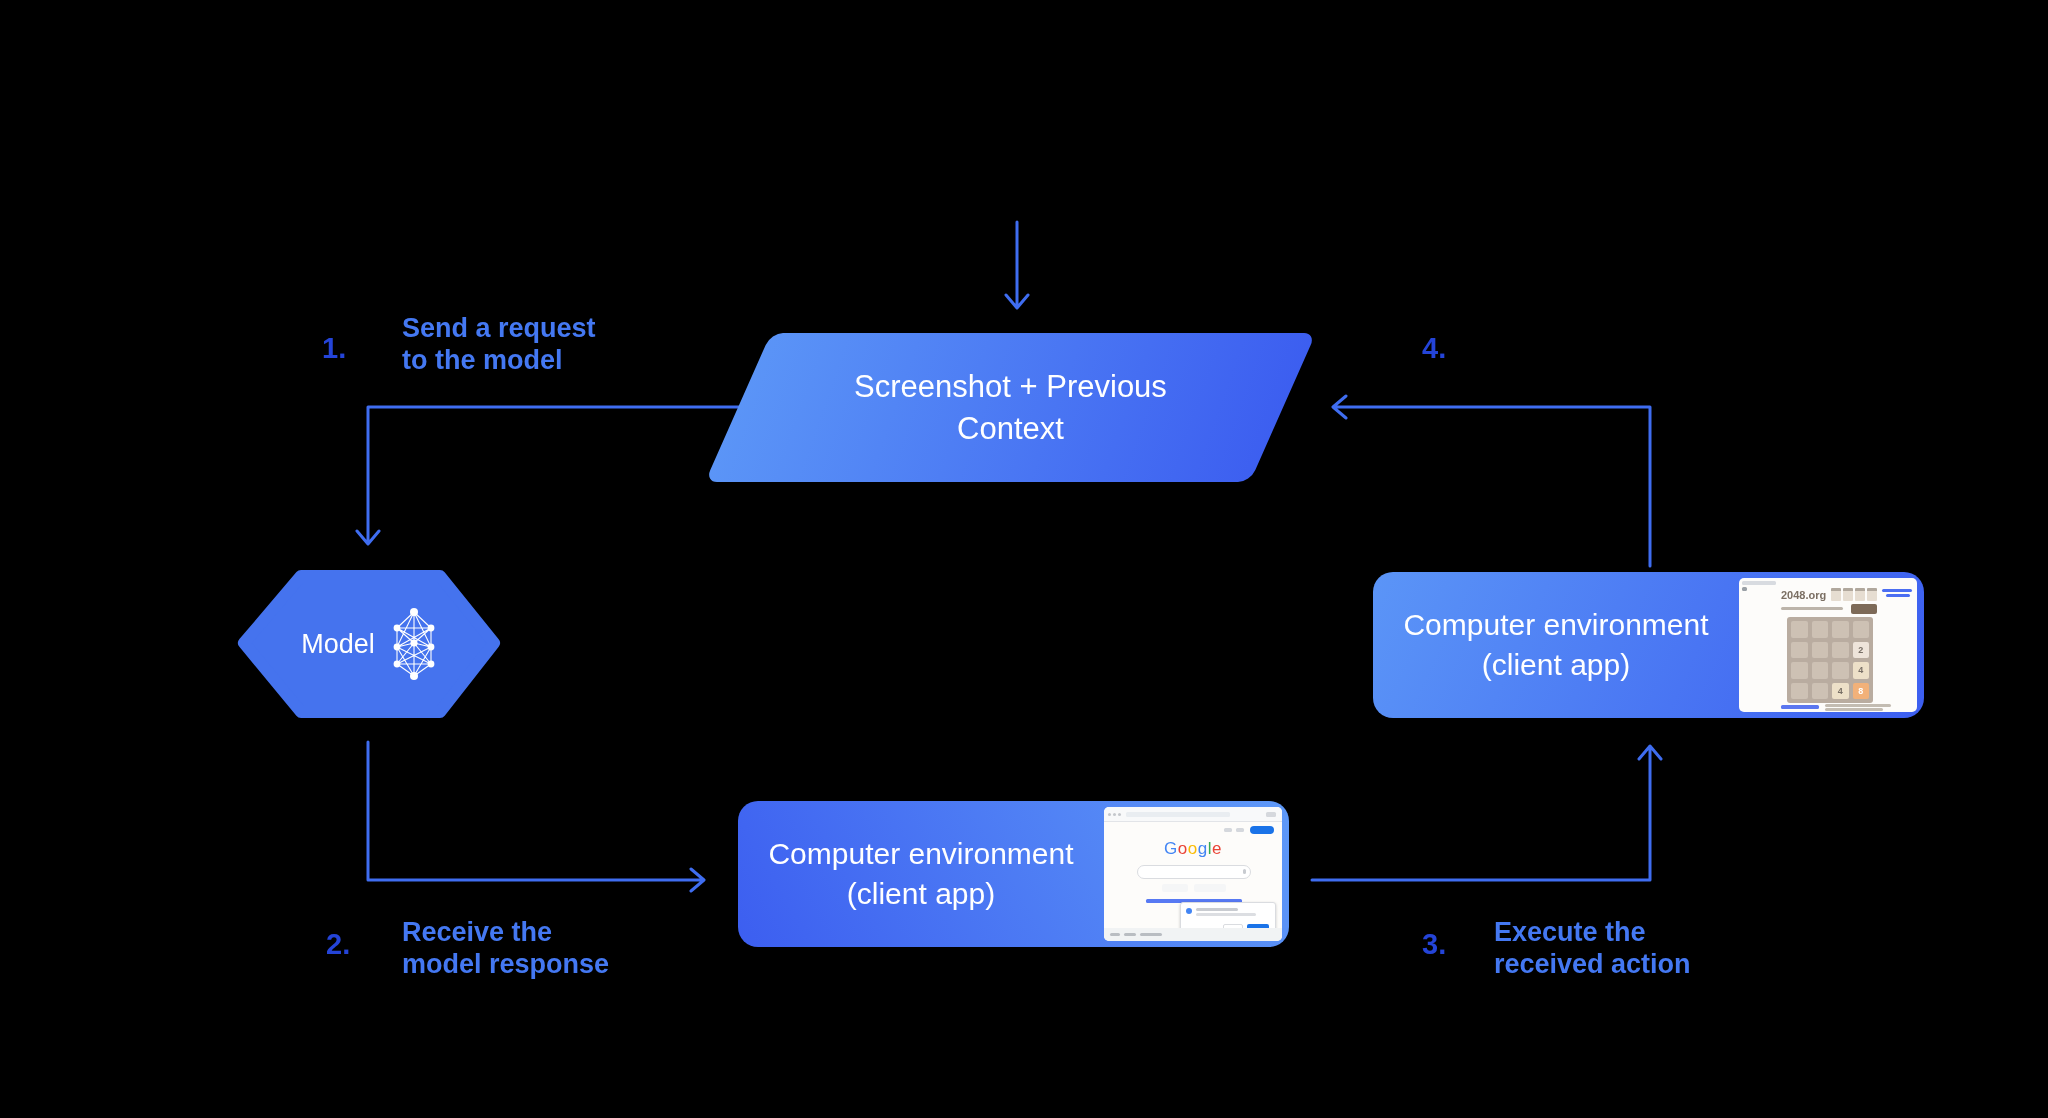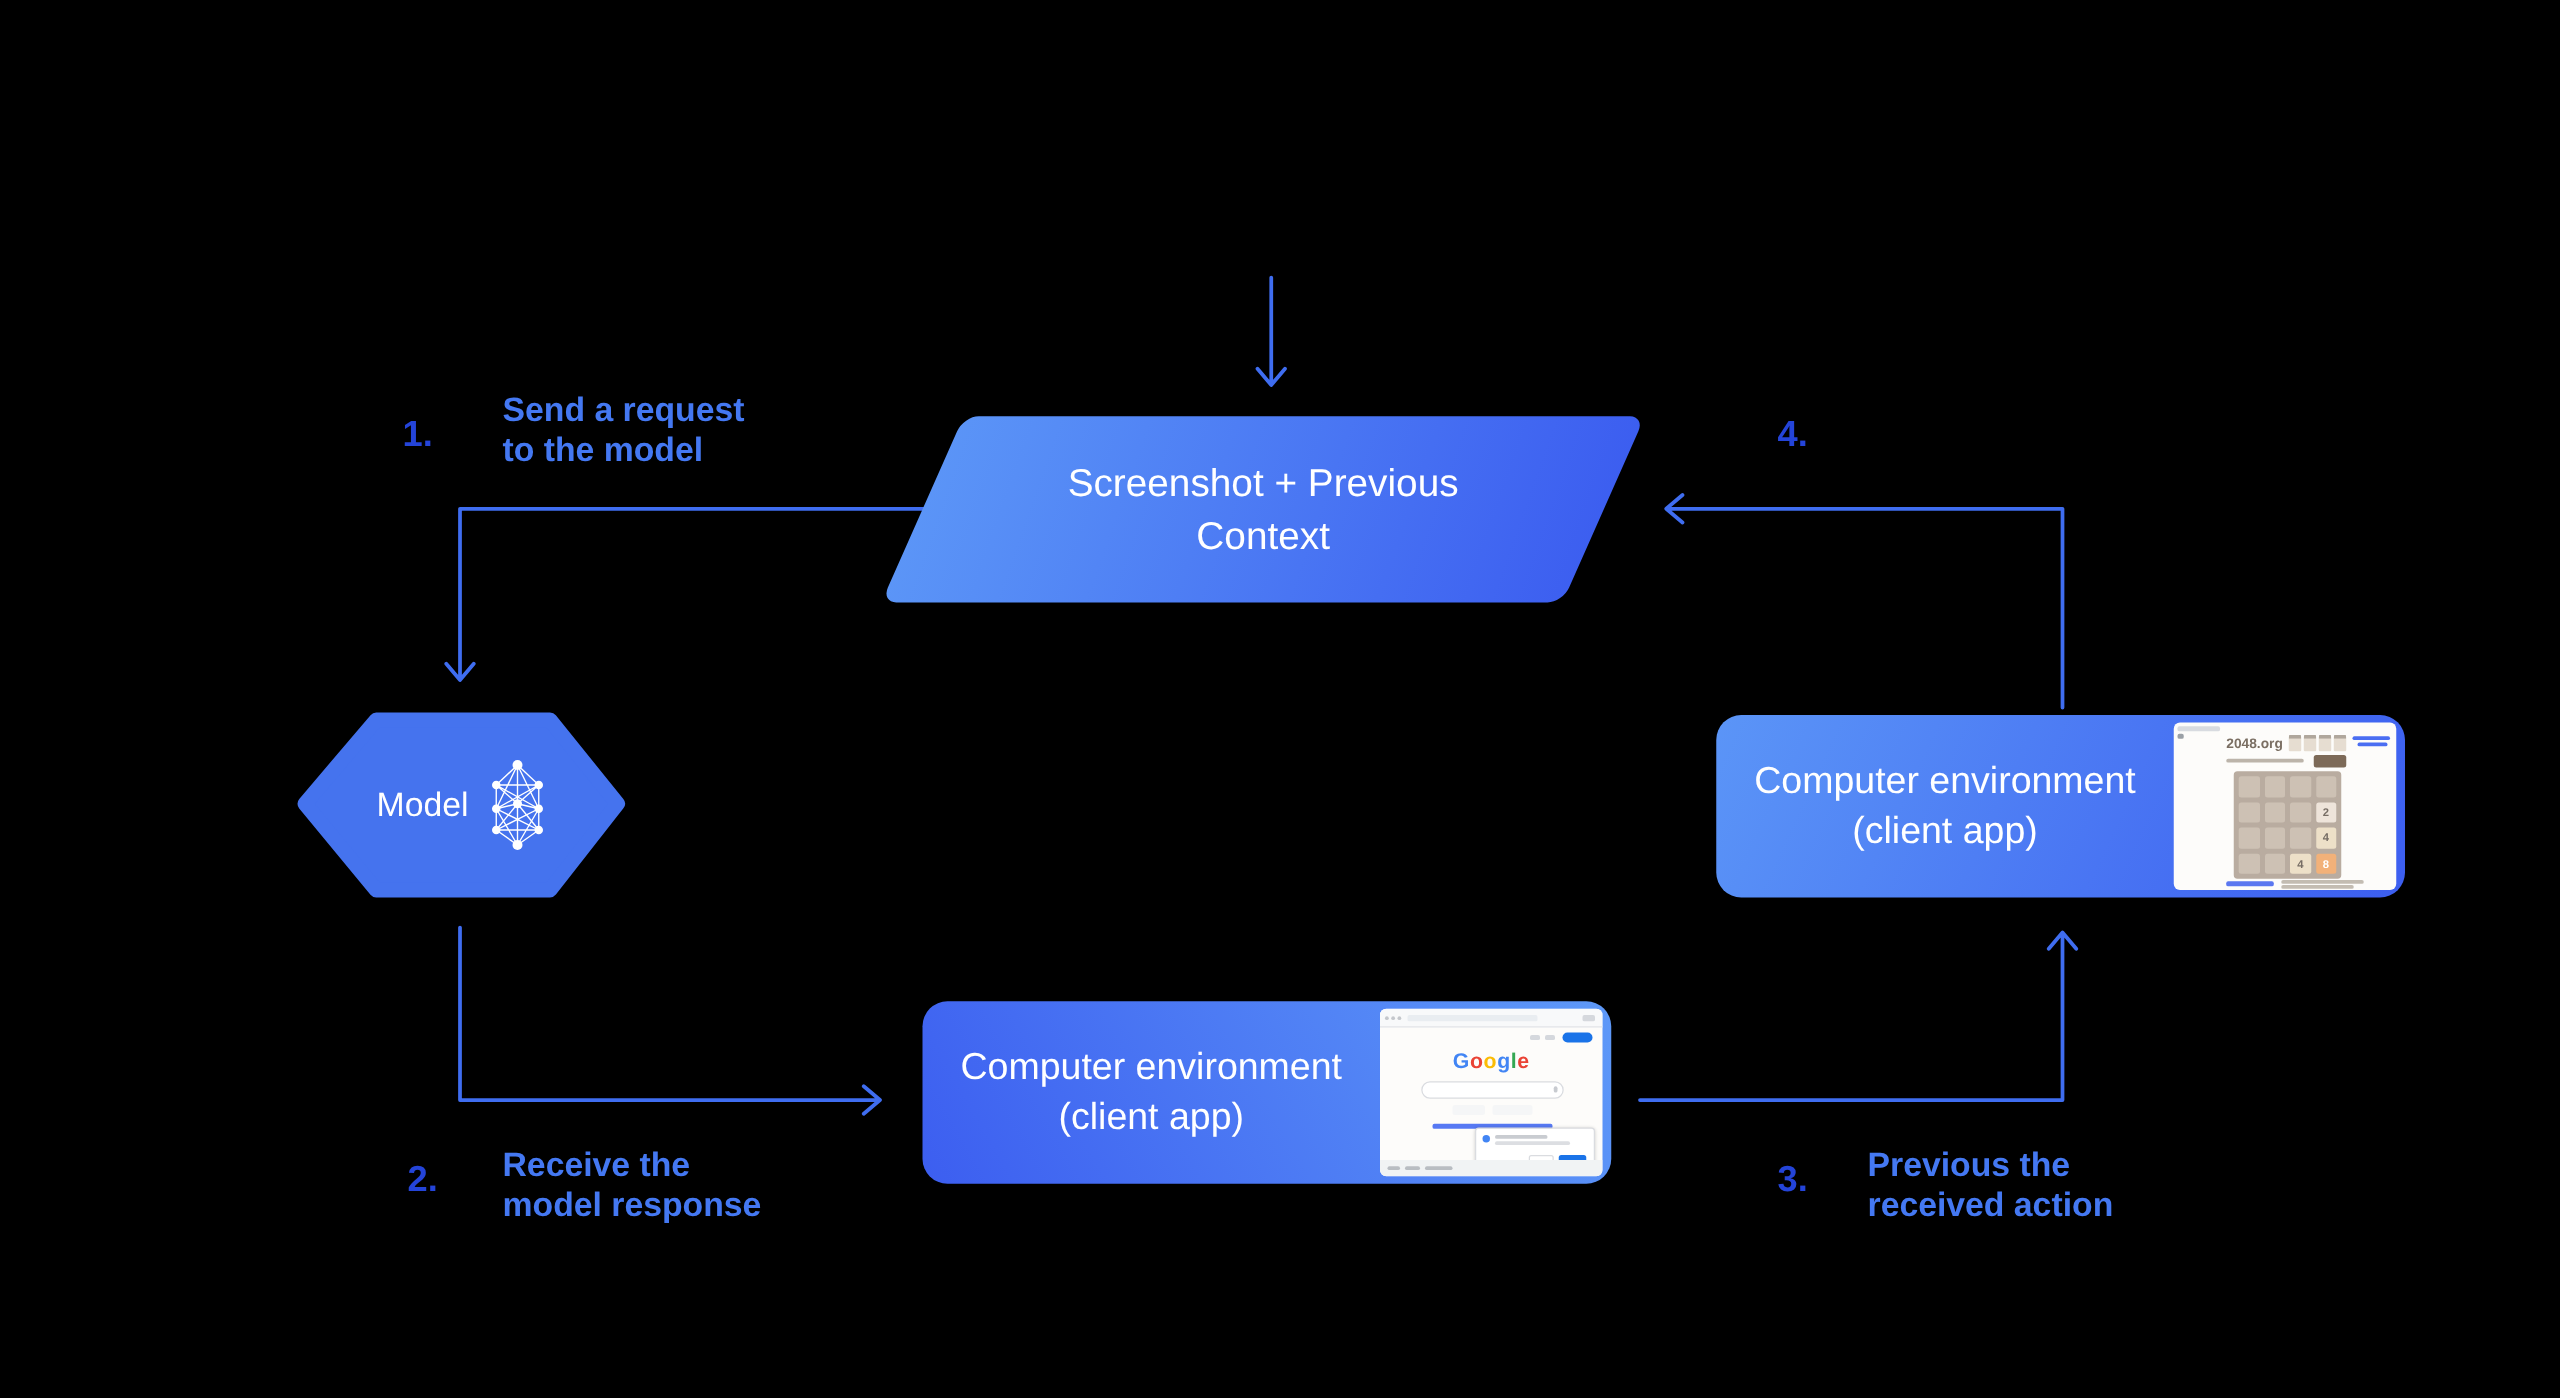--- a/index.html
+++ b/index.html
@@ -51,21 +51,21 @@
   .board{position:absolute;left:48px;top:39px;width:86px;height:86px;background:#b9aca0;border-radius:3px;
          display:grid;grid-template-columns:repeat(4,1fr);grid-template-rows:repeat(4,1fr);
          gap:4px;padding:4px;box-sizing:border-box;}
   .cell{background:#cdc1b4;border-radius:2px;display:flex;align-items:center;justify-content:center;
         font-size:9px;font-weight:700;color:#776e65;}
   .tile2{background:#eee4da;} .tile4{background:#ede0c8;} .tile8{background:#f2b179;color:#fff;}
 
   
   .gtop{position:absolute;left:0;top:0;width:100%;height:14px;background:#f8f9fa;border-bottom:1px solid #e2e4e8;}
   .dot{position:absolute;width:3px;height:3px;border-radius:50%;background:#c4c7cc;top:6px;}
-  .glogo{position:absolute;left:0;top:32px;width:100%;text-align:center;font-size:17px;font-weight:700;letter-spacing:.5px;}
+  .glogo{position:absolute;left:0;top:32px;width:100%;text-align:center;font-size:17px;font-weight:400;letter-spacing:.5px;}
   .searchpill{position:absolute;left:33px;top:58px;width:112px;height:12px;border:1px solid #dadce0;border-radius:7px;background:#fff;}
   .gbtn{position:absolute;top:77px;height:8px;background:#f5f6f7;border-radius:2px;}
   .bluebtn{background:#1a73e8;border-radius:4px;position:absolute;}
   .gdialog{position:absolute;left:76px;top:95px;width:94px;height:33px;background:#fff;border:1px solid #dadce0;
            border-radius:3px;box-shadow:0 1px 3px rgba(0,0,0,.2);}
   .gfooter{position:absolute;left:0;bottom:0;width:100%;height:13px;background:#f1f3f4;}
 </style>
 </head>
 <body>
 
@@ -204,17 +204,17 @@
   <div class="abs stepnum" style="left:1422px;top:332px;">4.</div>
 
   <div class="abs stepnum" style="left:326px;top:928px;">2.</div>
   <div class="abs steptext" style="left:402px;top:916px;">
     <div>Receive the</div>
     <div>model response</div>
   </div>
 
   <div class="abs stepnum" style="left:1422px;top:928px;">3.</div>
   <div class="abs steptext" style="left:1494px;top:916px;">
-    <div>Previous the</div>
+    <div>Execute the</div>
     <div>received action</div>
   </div>
 
 </div>
 
 </body></html>

